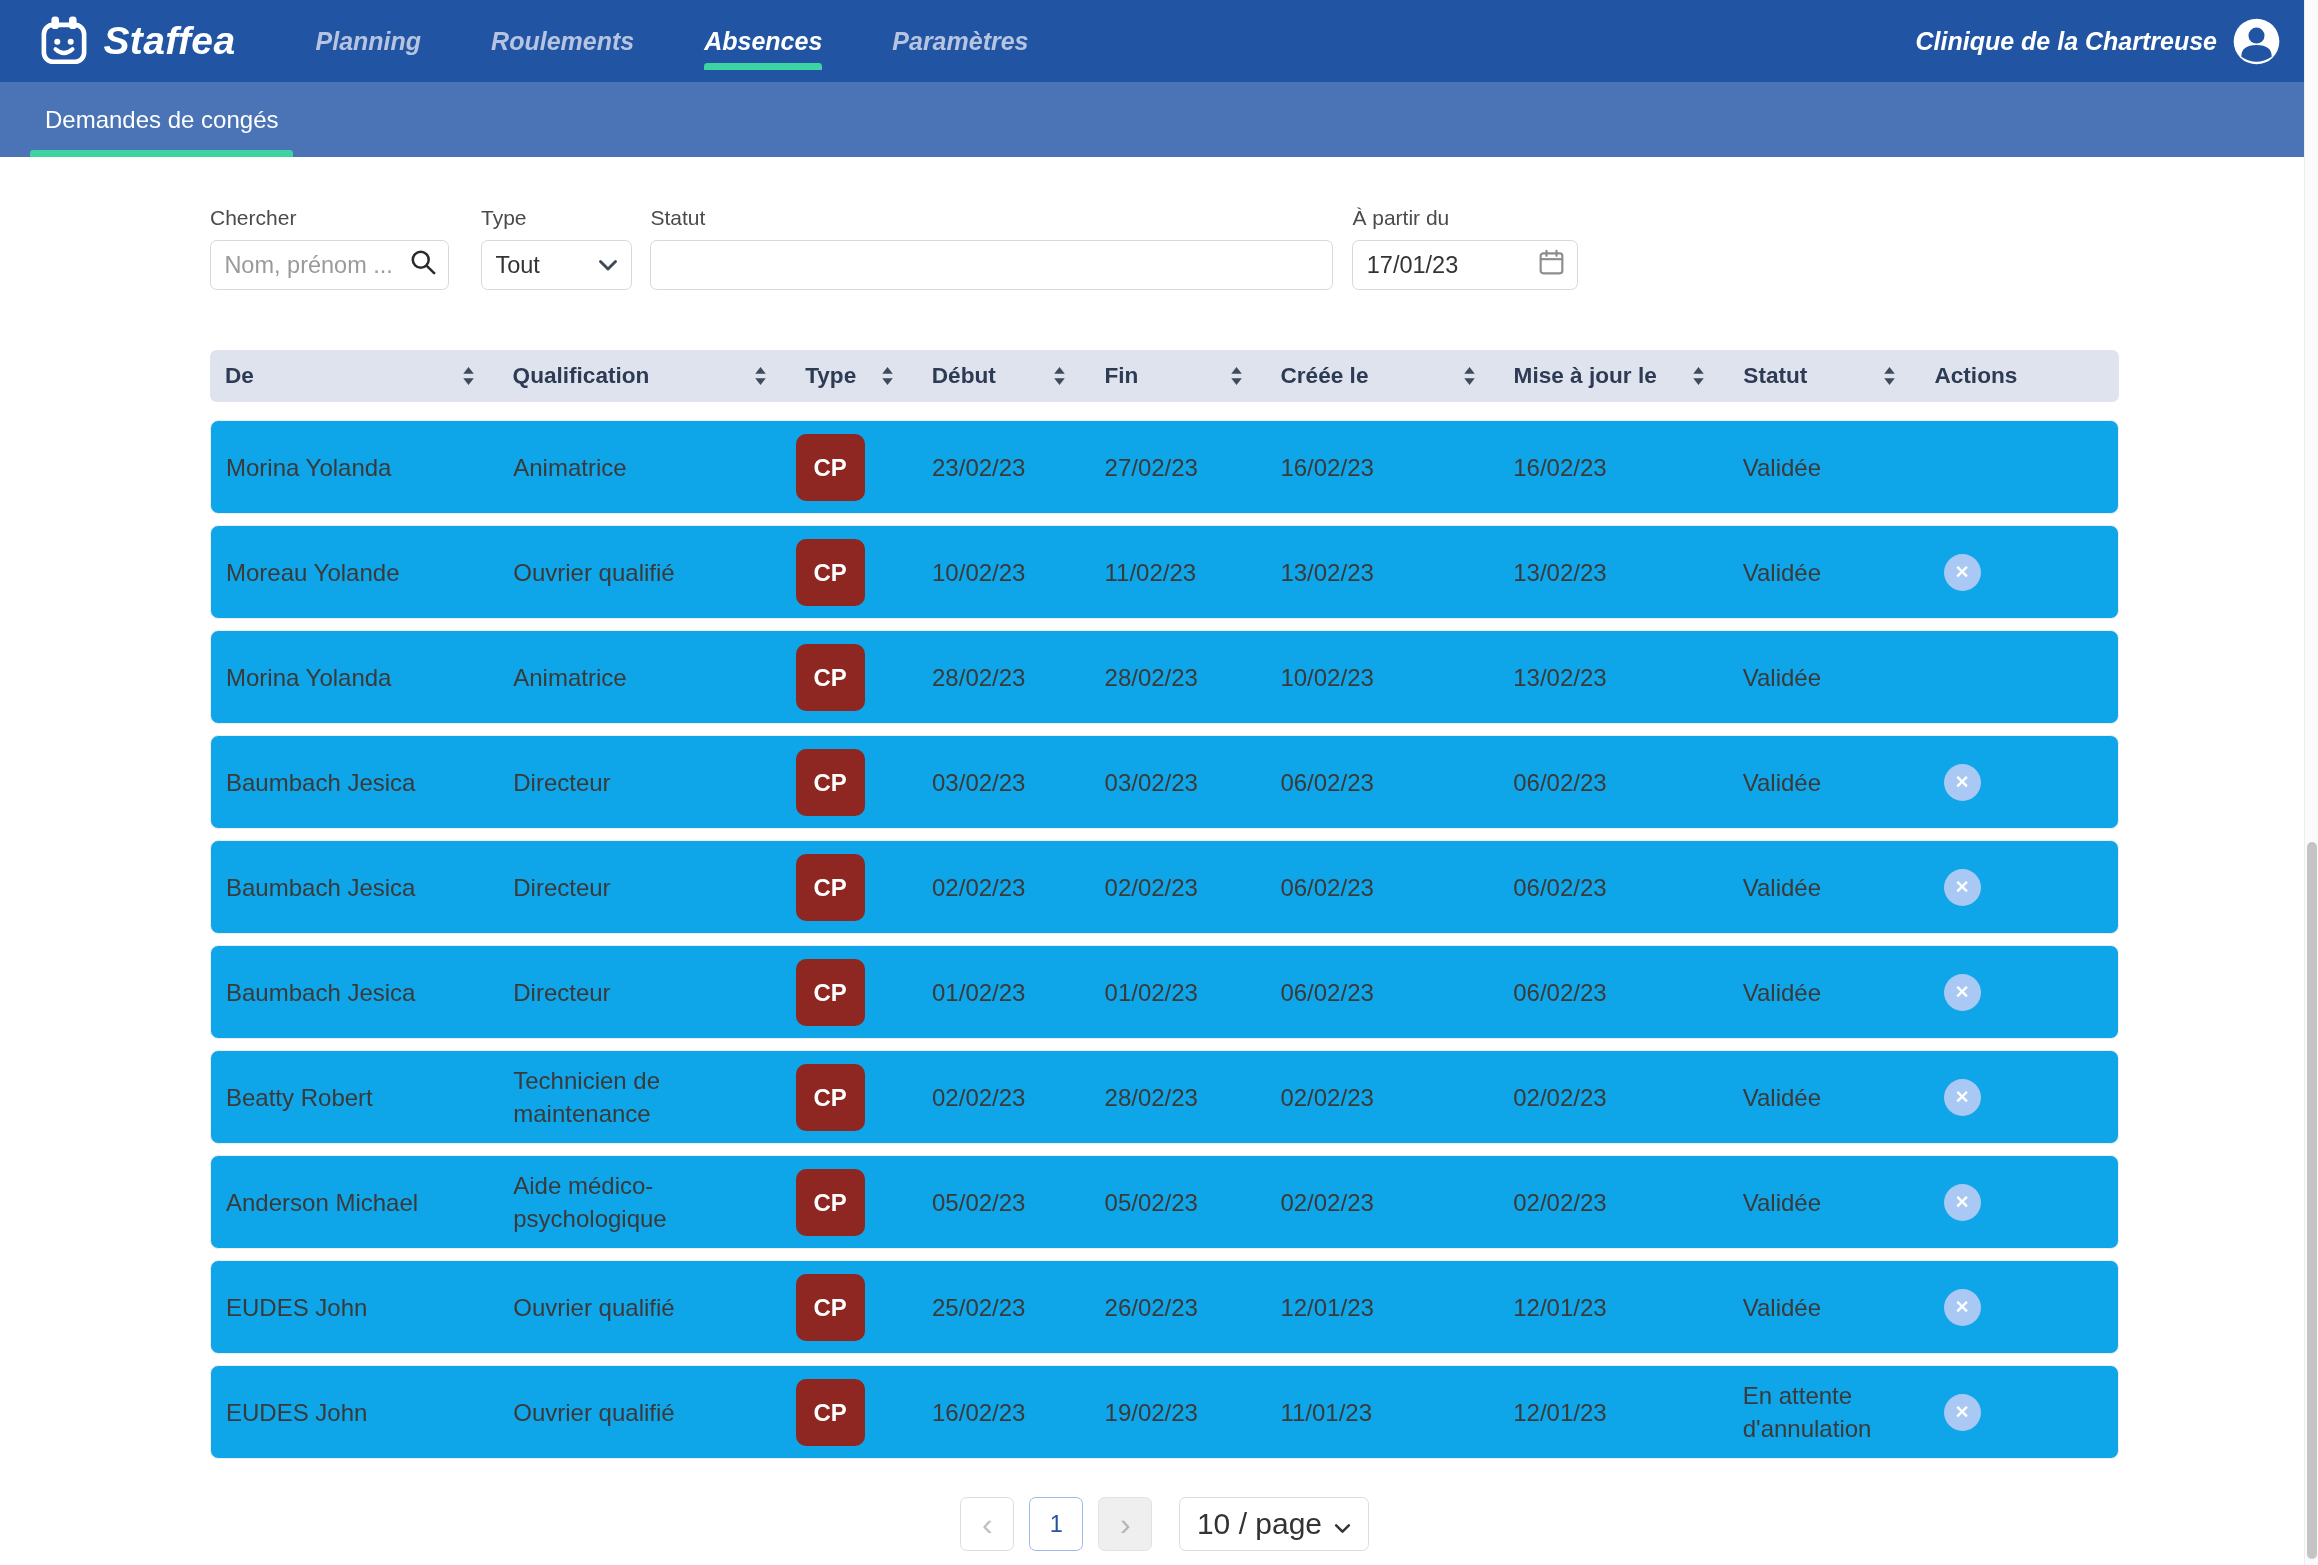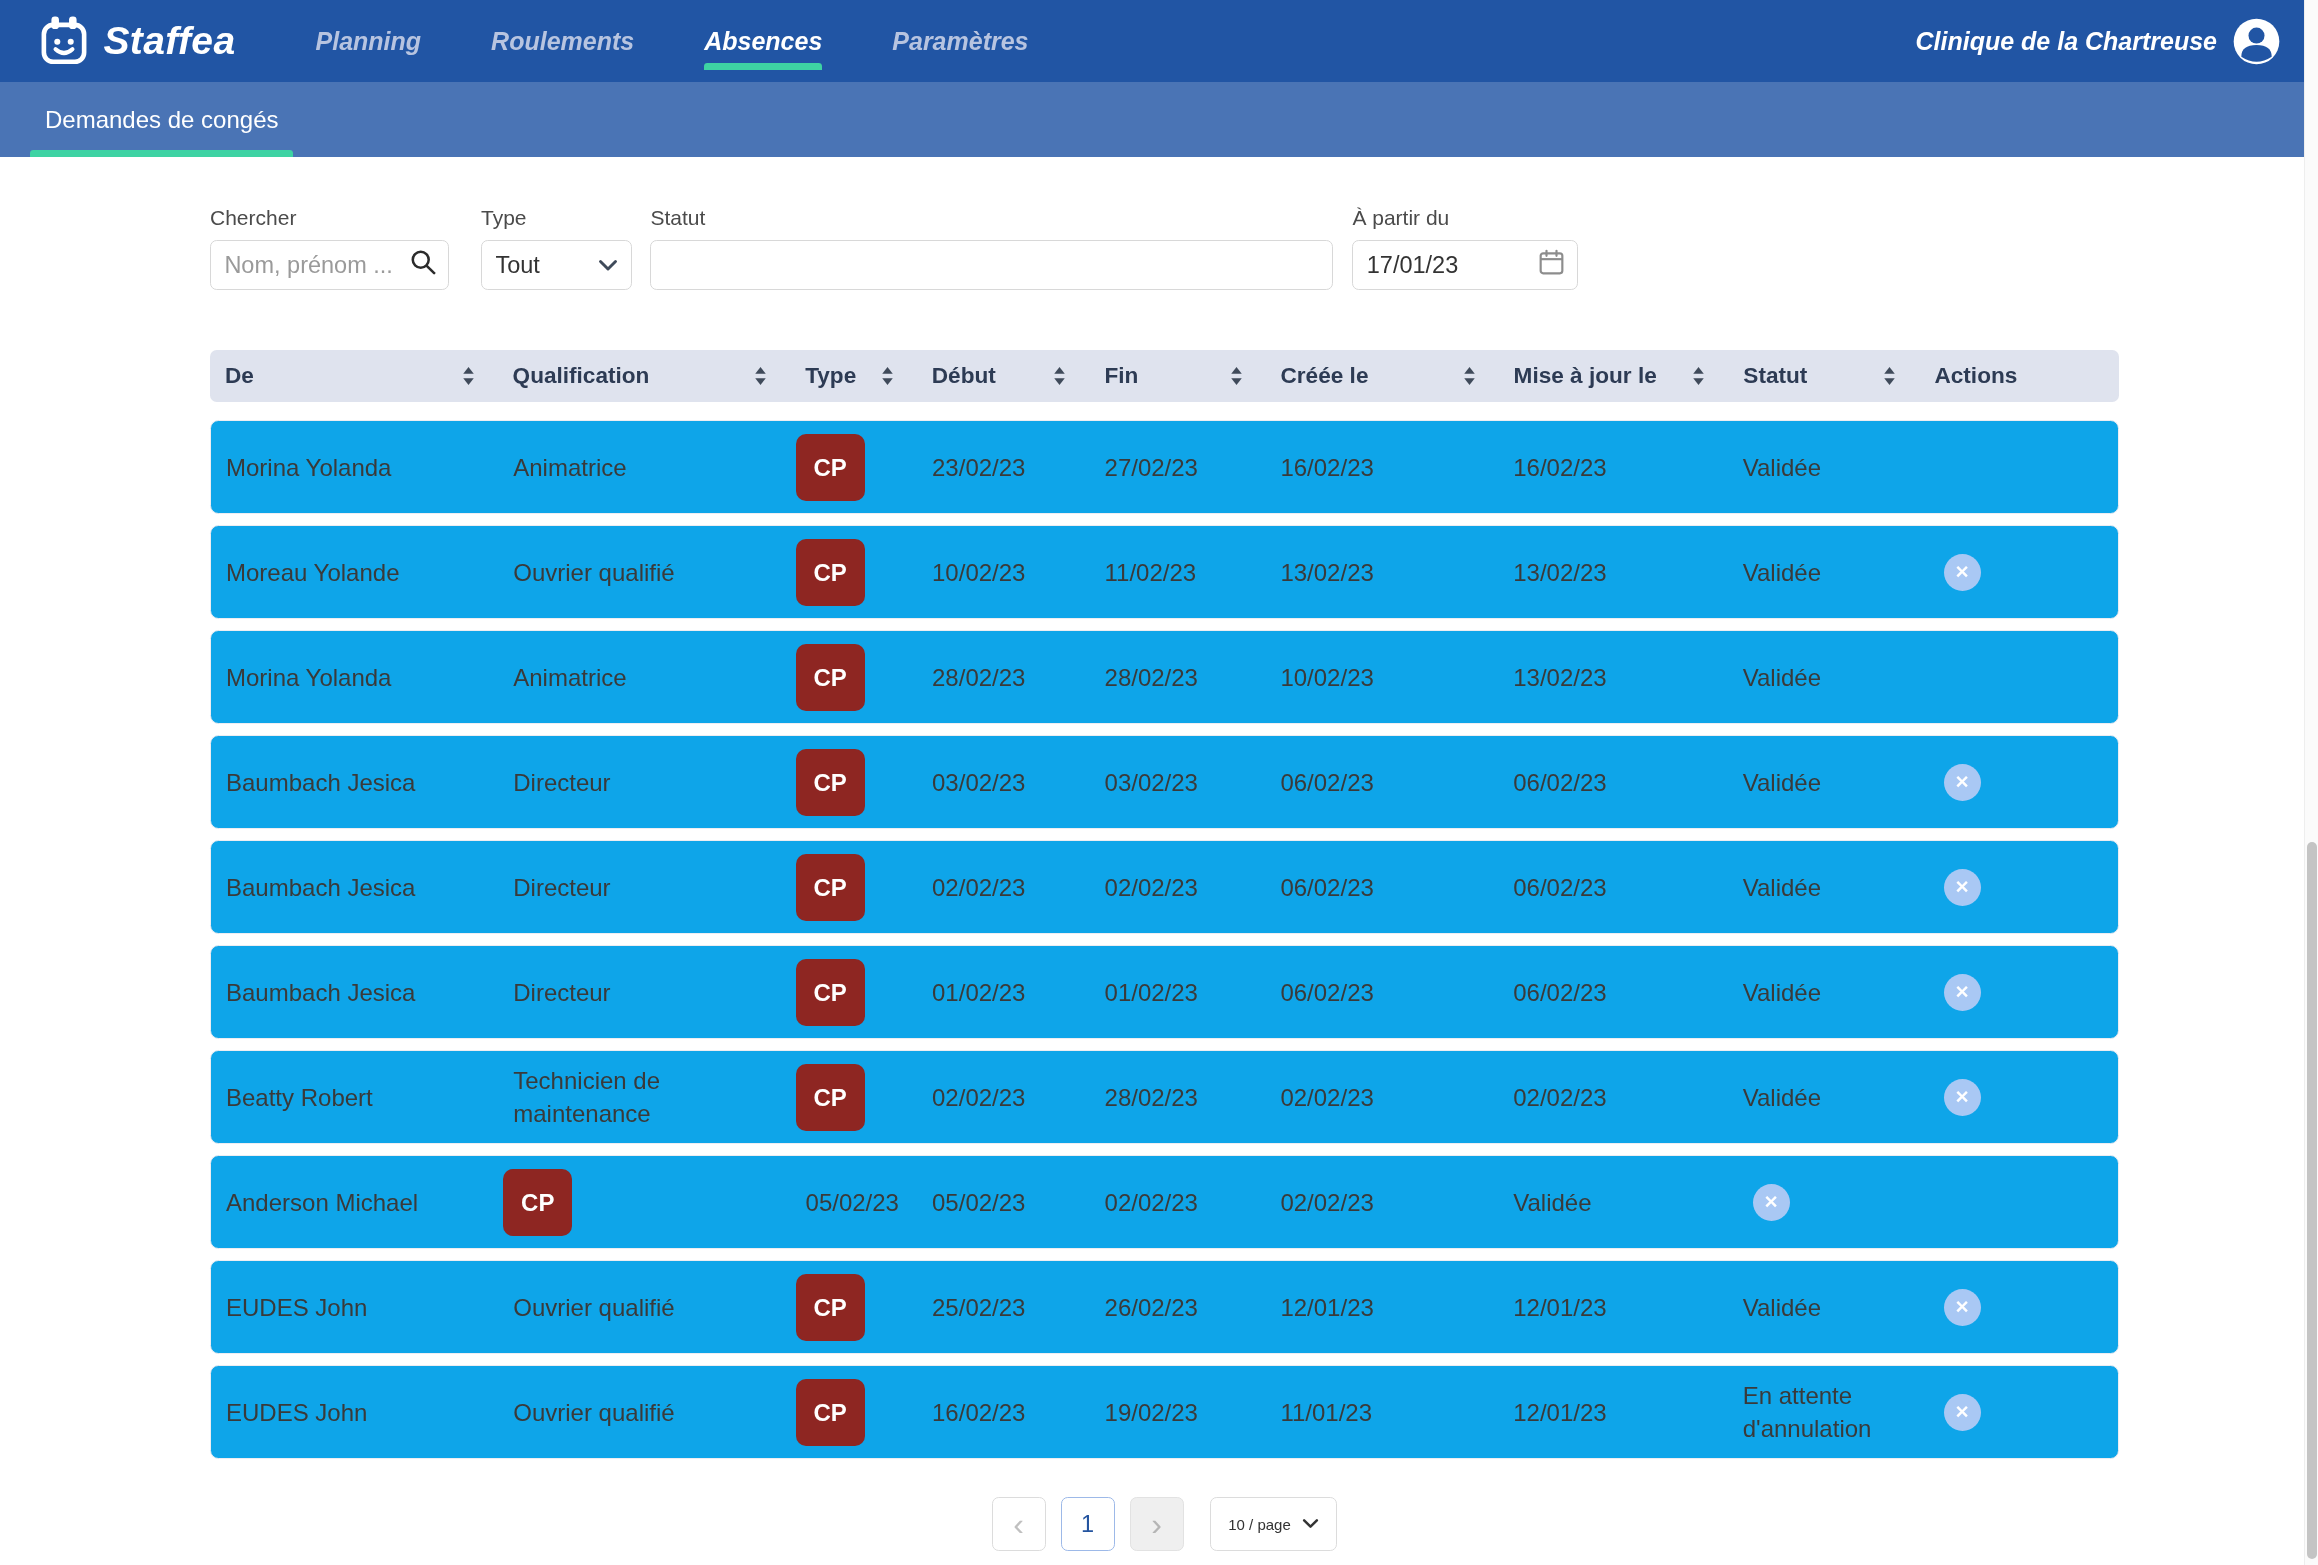--- a/index.html
+++ b/index.html
@@ -156,21 +156,21 @@
     width: 54px; height: 54px;
     display: inline-flex; align-items: center; justify-content: center;
     border-radius: 6.7px; font-size: 23.5px;
     background: #ffffff; border: 1.7px solid #9db9e8; color: #24549f;
     cursor: pointer; font-family: "Liberation Sans", sans-serif;
   }
   .per-page {
     height: 54px; padding: 0 17px;
     display: inline-flex; align-items: center; gap: 11.7px;
     border-radius: 6.7px; border: 1.7px solid #dcdcdc; background: #ffffff;
-    font-size: 15px; color: #333; cursor: pointer; margin-left: 11.7px; justify-content: flex-end;
+    font-size: 30px; color: #333; cursor: pointer; margin-left: 11.7px; justify-content: flex-end;
   }
 
   
   .scroll-track {
     position: absolute; top: 0; right: 0; width: 15px; height: 100%;
     background: #fbfbfb; border-left: 0.8px solid #eeeeee;
   }
   .scroll-thumb {
     position: absolute; right: 2.5px; top: 842px;
     width: 10px; height: 717px;
@@ -447,20 +447,21 @@
         <div class="cell">Validée</div>
         <div class="cell">
           <button class="cancel-btn">
             <span>✕</span>
           </button>
         </div>
       </div>
 
       <div class="cols row">
         <div class="cell">Anderson Michael</div>
+        <div class="cell">Aide médico-psychologique</div>
         <div class="cell cell-type">
           <span class="badge">CP</span>
         </div>
         <div class="cell">05/02/23</div>
         <div class="cell">05/02/23</div>
         <div class="cell">02/02/23</div>
         <div class="cell">02/02/23</div>
         <div class="cell">Validée</div>
         <div class="cell">
           <button class="cancel-btn">

